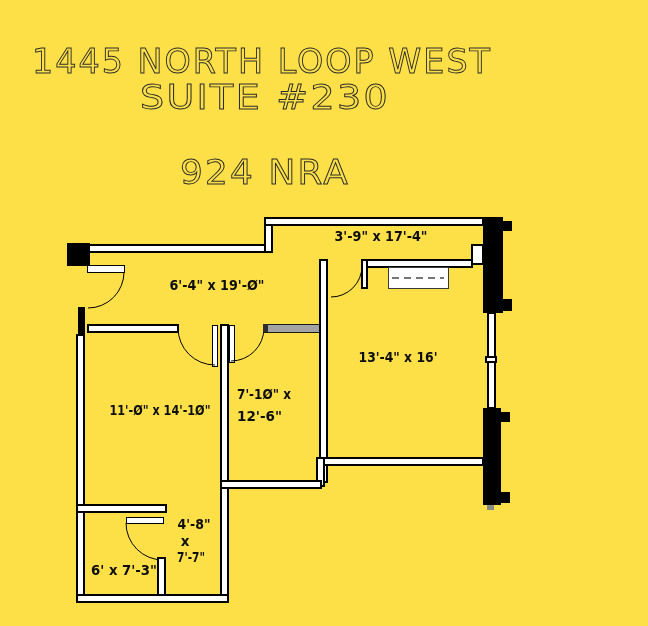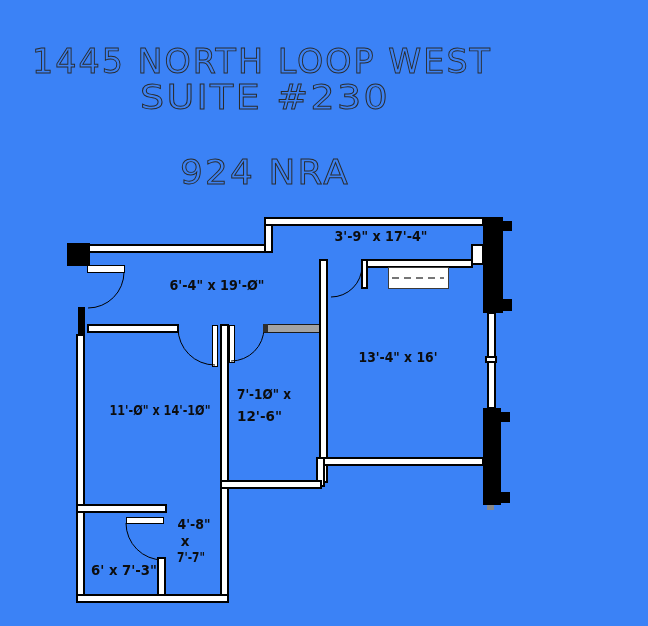--- a/index.html
+++ b/index.html
@@ -7,21 +7,21 @@
     padding: 0;
     background: #ffffff;
     width: 648px;
     height: 626px;
     overflow: hidden;
   }
   .stage {
     position: relative;
     width: 648px;
     height: 626px;
-    background: #3b82f6;
+    background: #fde047;
   }
   svg { display: block; }
 
   .title-line {
     font-family: "DejaVu Sans", "Liberation Sans", sans-serif;
     fill: none;
     stroke: #2b2b2b;
     stroke-width: 0.9;
     letter-spacing: 2px;
   }

